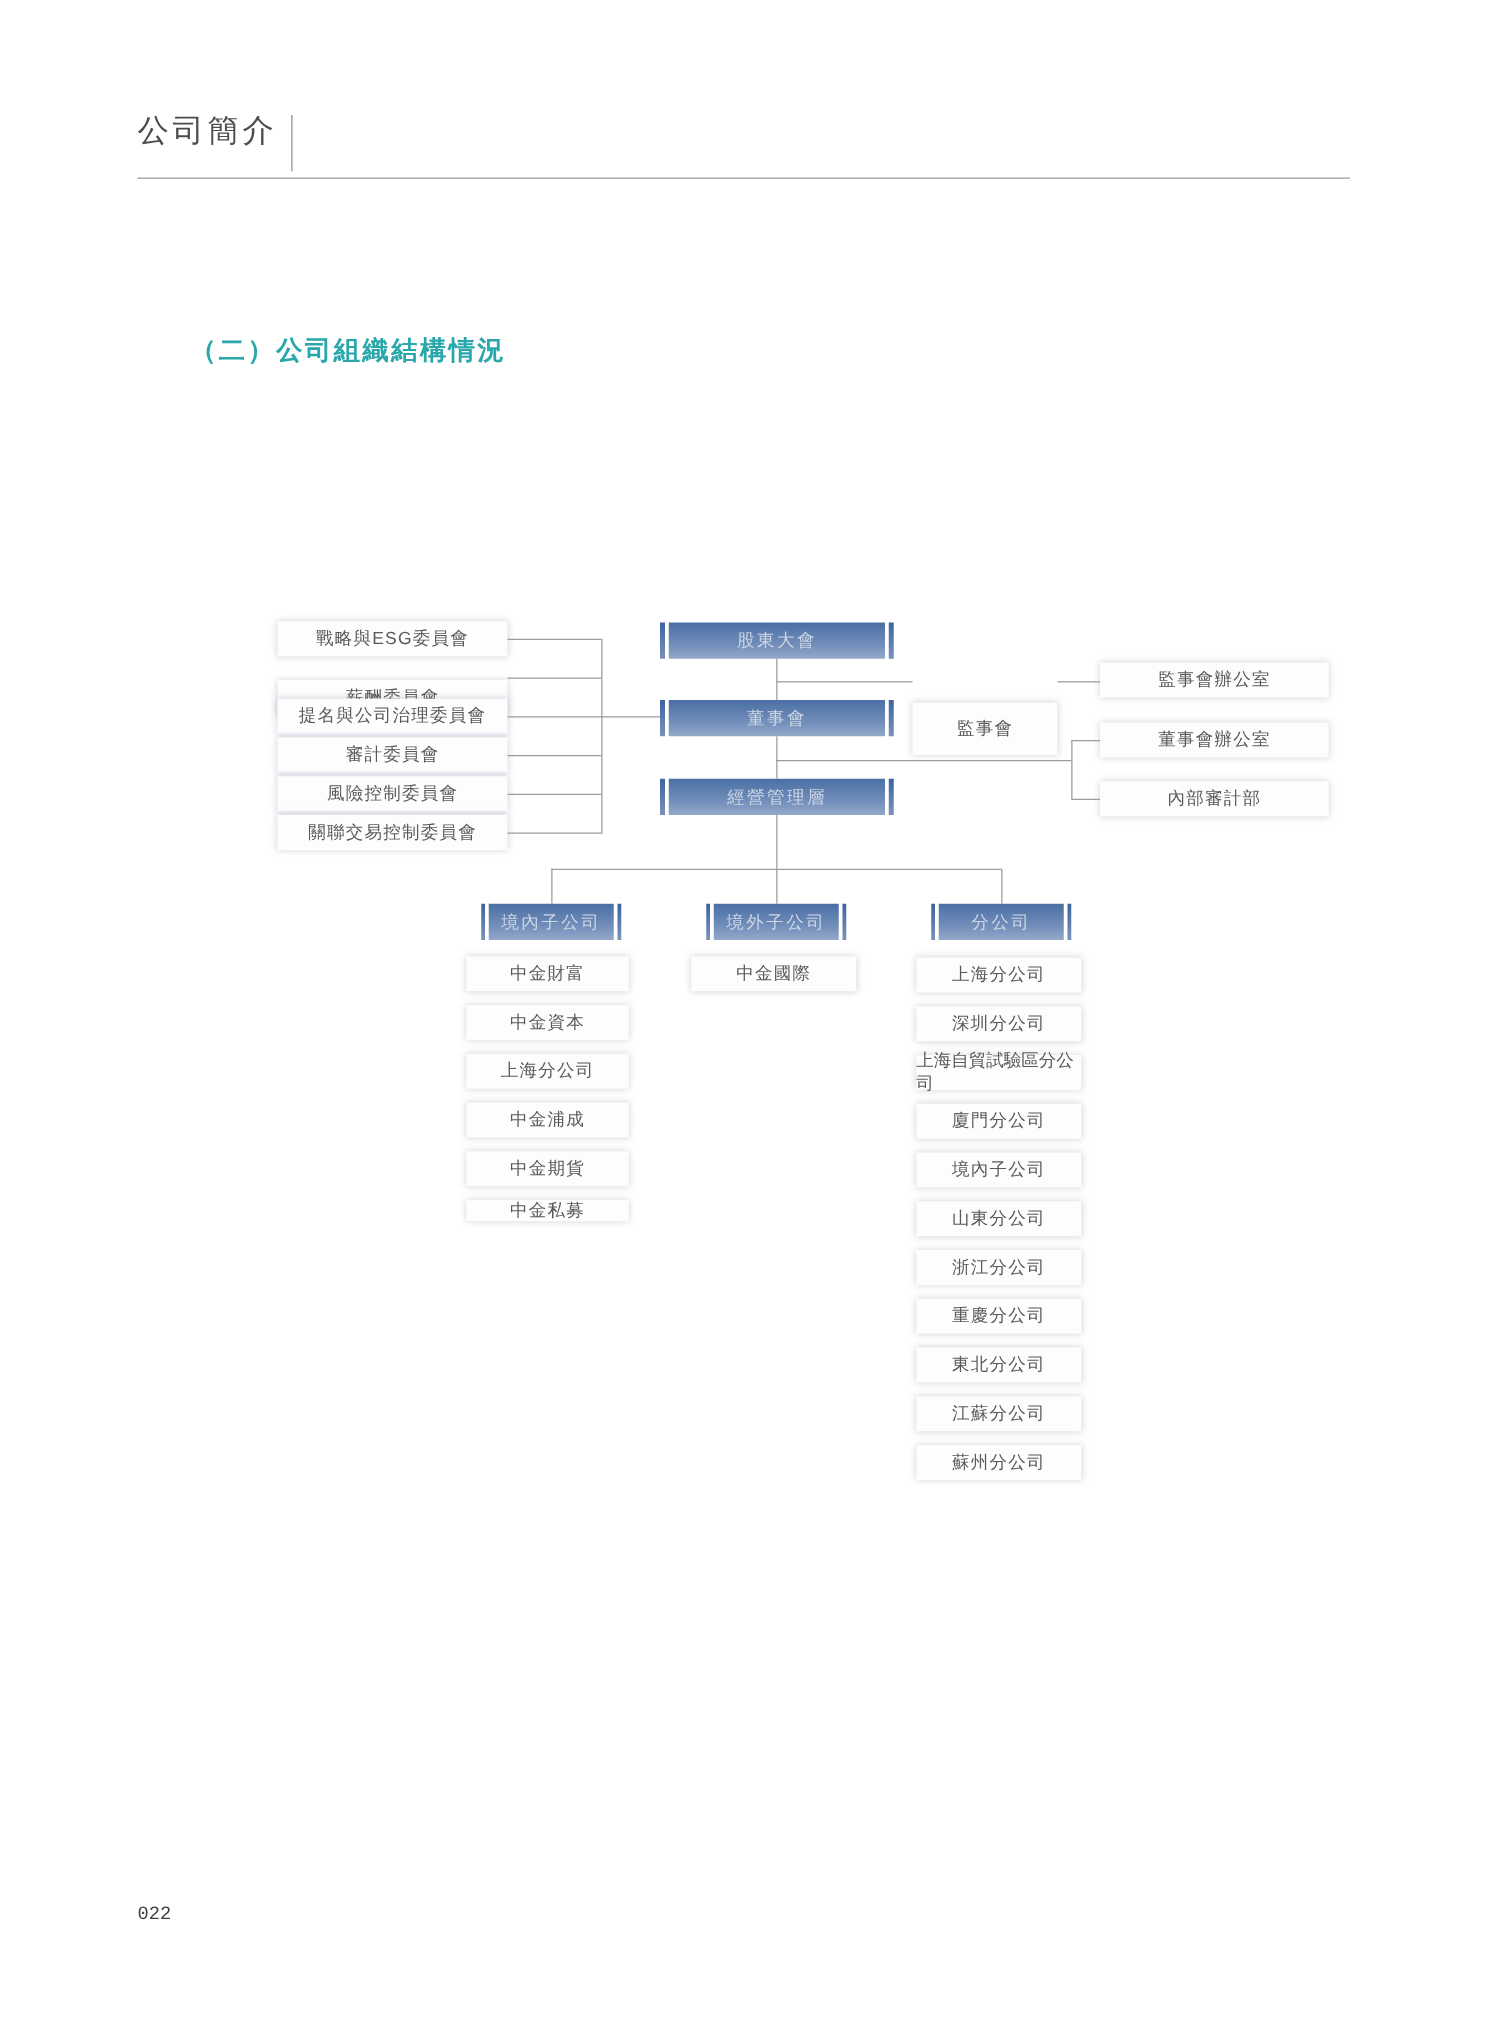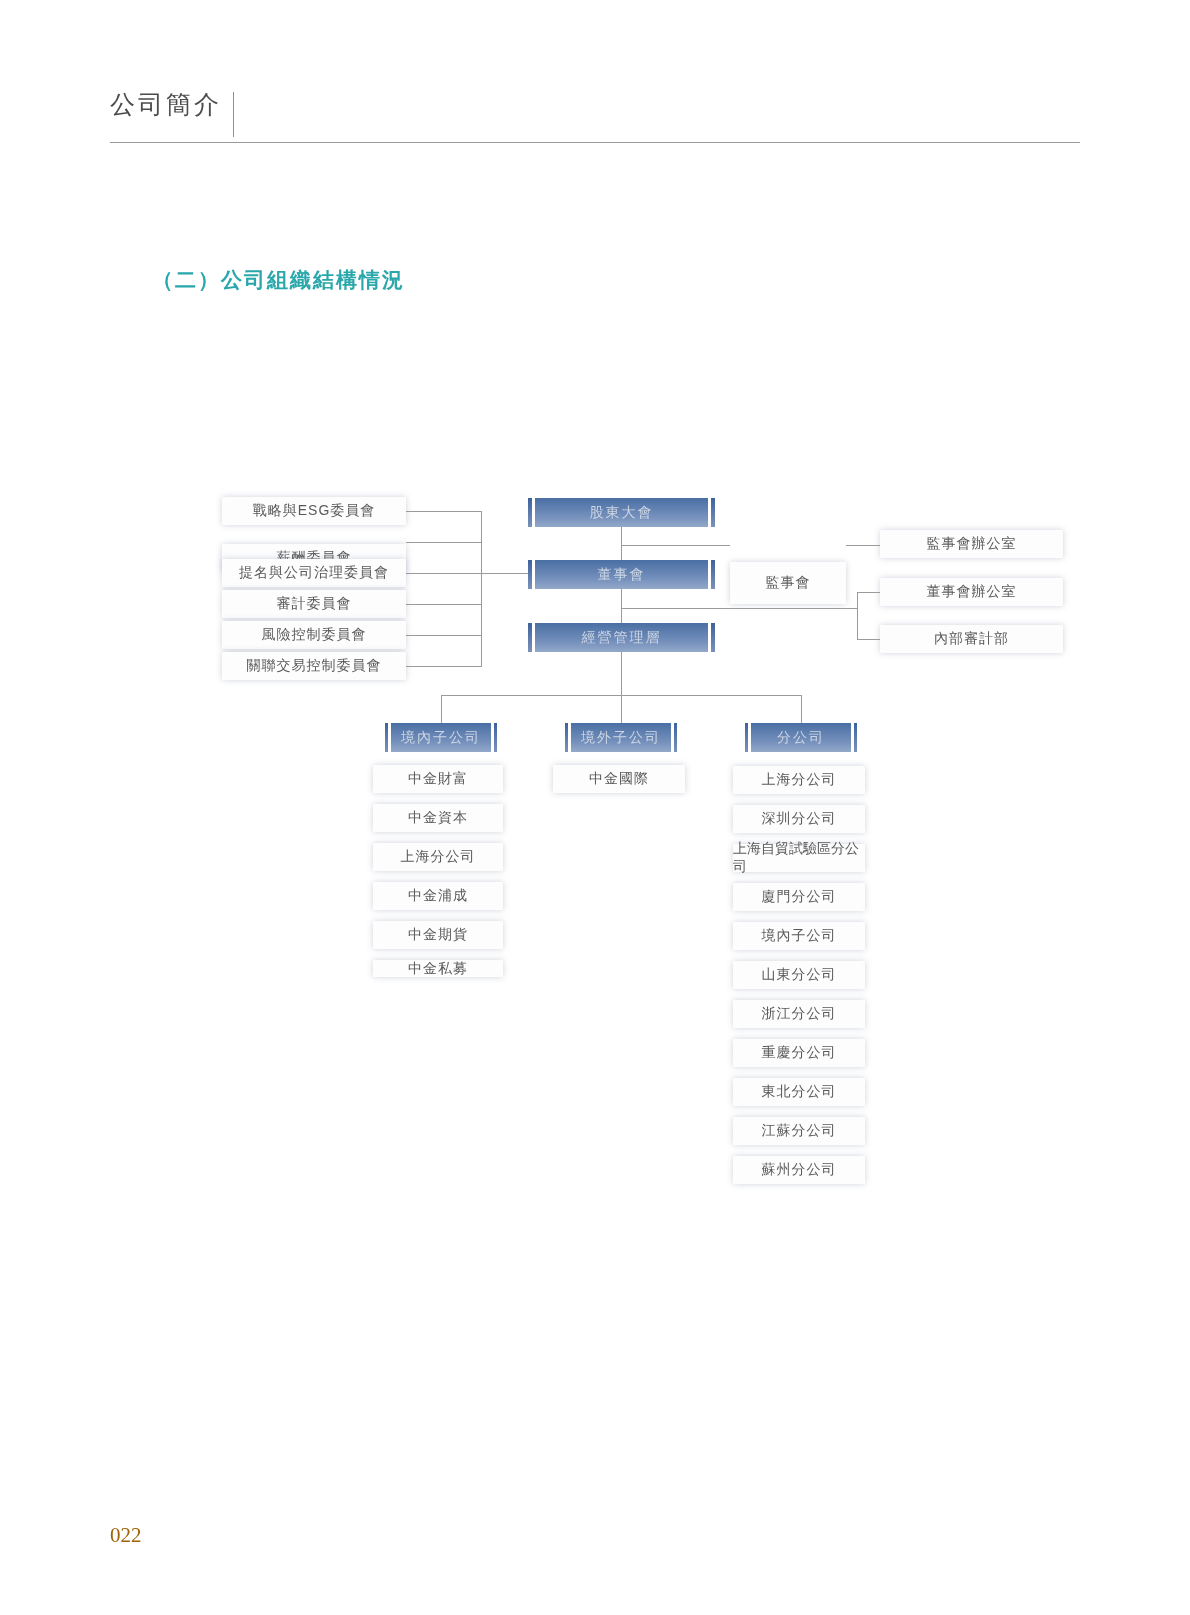--- a/index.html
+++ b/index.html
@@ -14,22 +14,22 @@
 
   
   .sec-title{position:absolute;left:152px;top:266px;font-size:21px;font-weight:bold;
              color:#29a7ab;letter-spacing:2px;}
 
   
   .para{position:absolute;left:198px;top:311px;width:882px;font-size:19px;line-height:37px;
         color:#3c3c3c;text-align:justify;letter-spacing:0.5px;}
 
   
-  .pageno{position:absolute;left:110px;top:1523px;font-family:Liberation Serif, serif;
-          font-size:21px;color:#a16207;}
+  .pageno{position:absolute;left:110px;top:1523px;font-family:Liberation Mono, monospace;
+          font-size:15px;color:#404040;}
 
   
   .chart{position:absolute;left:0;top:0;width:1190px;height:1615px;}
   .wnode{position:absolute;background:#fdfdfe;box-shadow:0 0 6px rgba(120,130,155,.35);
          display:flex;align-items:center;justify-content:center;
          font-size:14px;color:#595959;letter-spacing:1px;border-radius:1px;}
   .bnode{position:absolute;display:flex;}
   .bnode .bar{width:4px;height:100%;background:linear-gradient(to bottom,#3d639d,#7a92bb);margin:0;}
   .bnode .sp{width:3px;height:100%;background:transparent;}
   .bnode .bmain{flex:1;height:100%;background:linear-gradient(to bottom,#4a6fa4 0%,#7590bc 65%,#93a9ca 100%);

